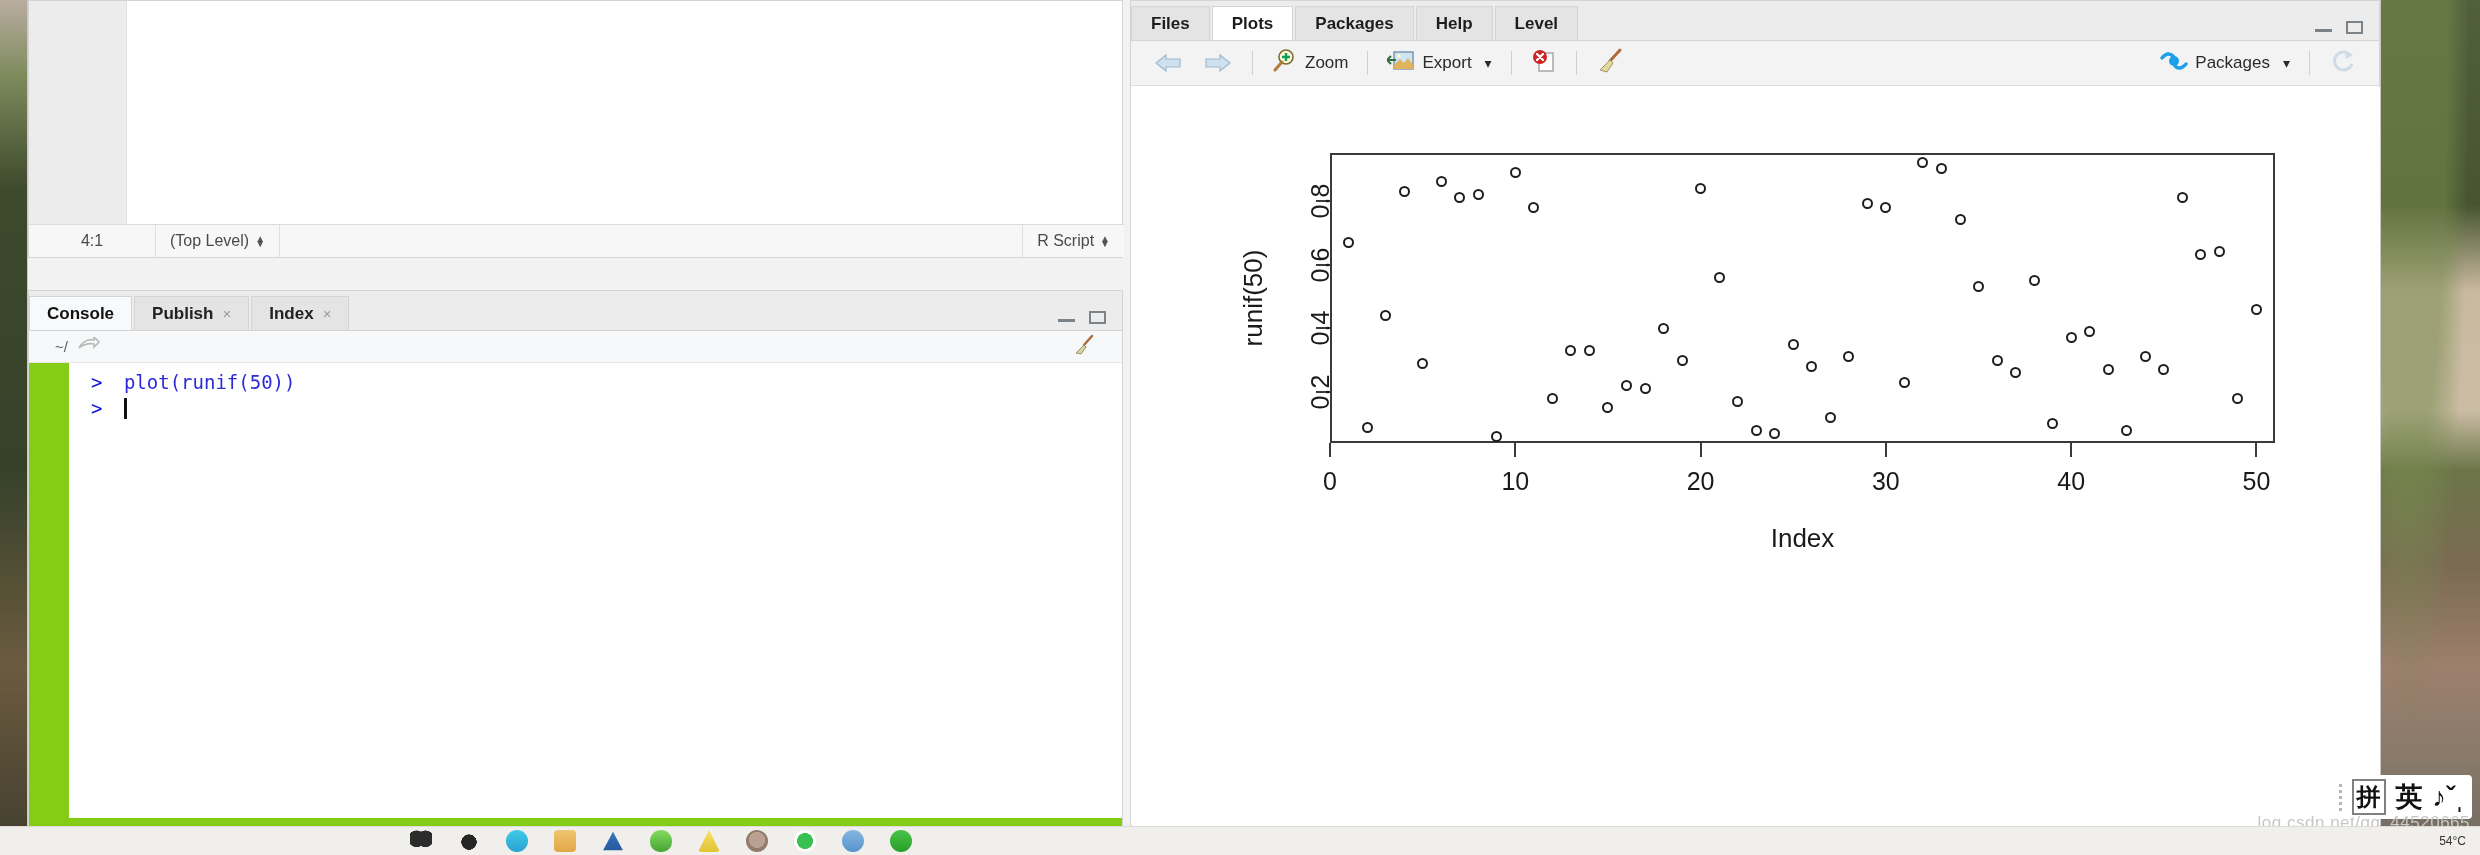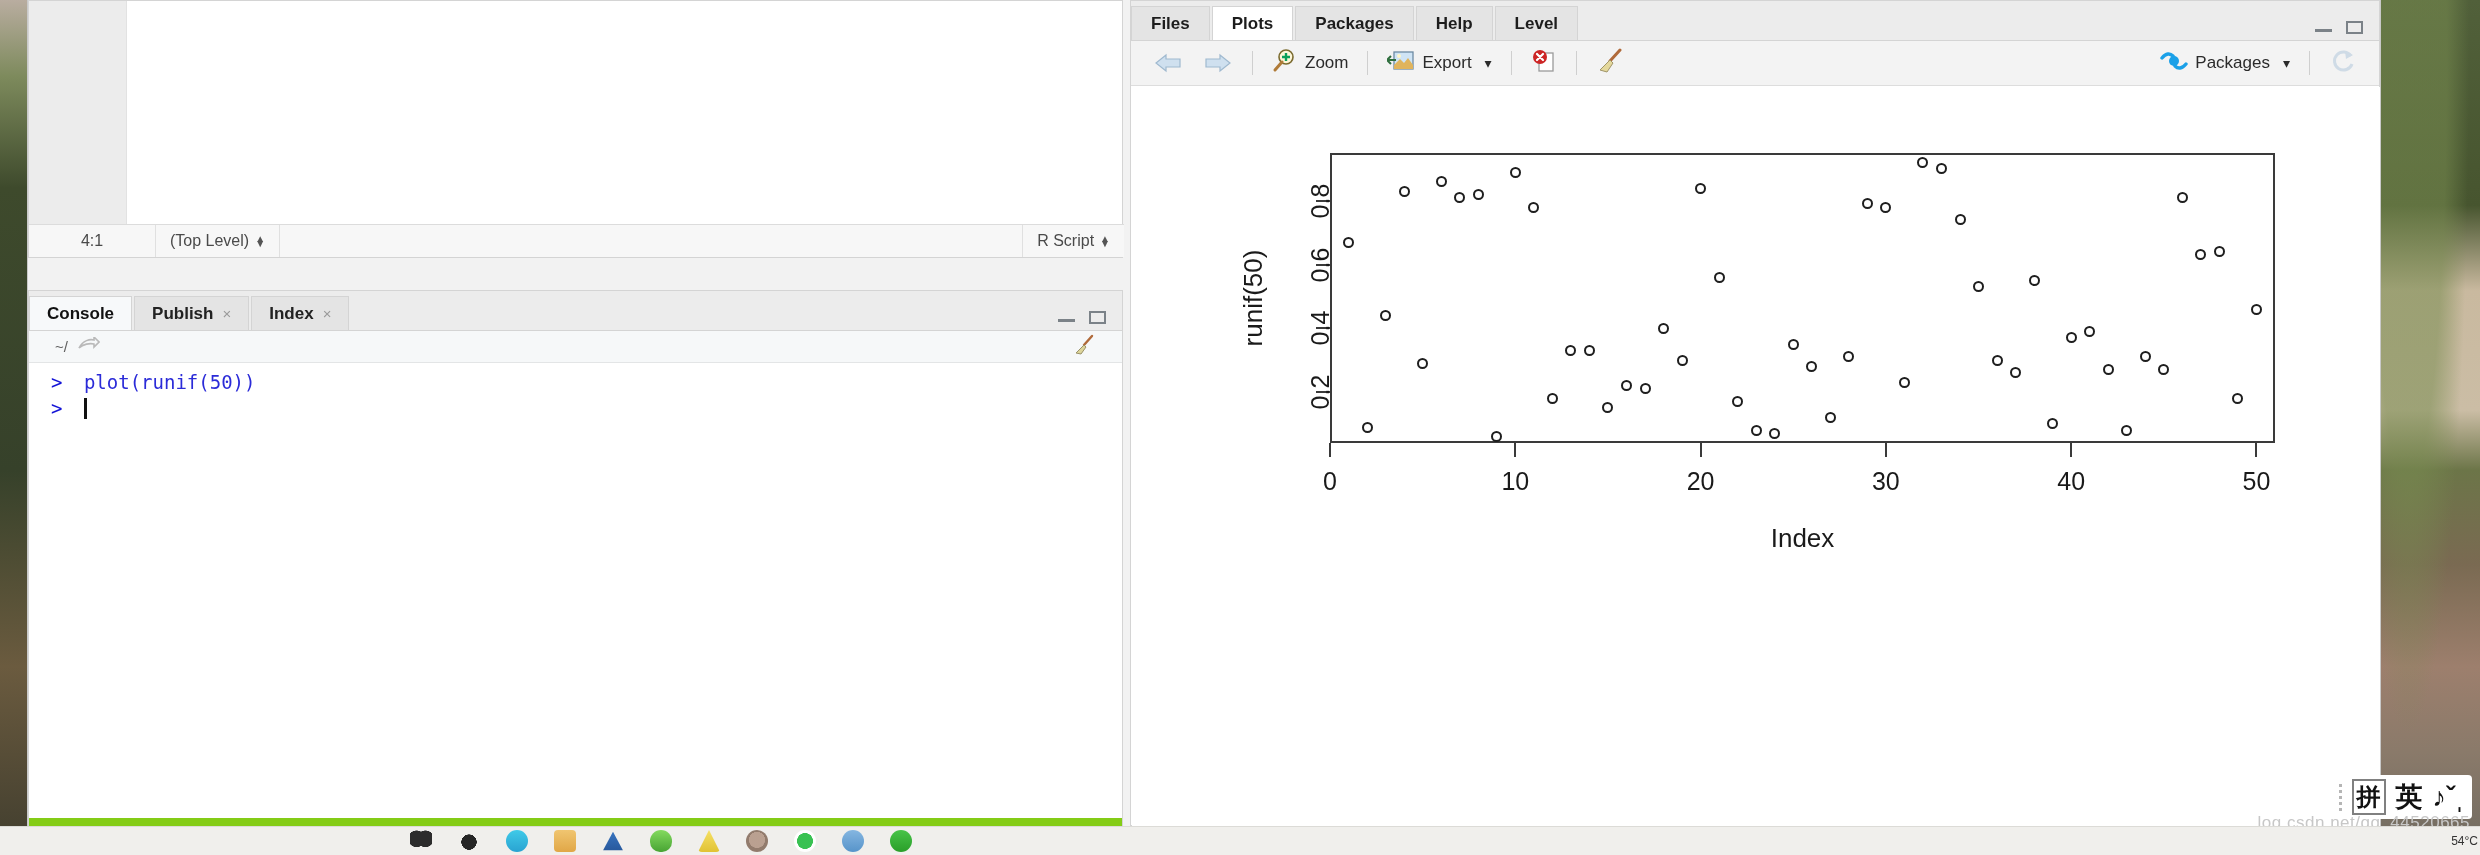--- a/index.html
+++ b/index.html
@@ -27,21 +27,21 @@
   }
   
   #taskbar{
     position:absolute;left:0;bottom:0;width:2480px;height:29px;
     background:#f0efec;display:flex;align-items:center;
     border-top:1px solid #dcdbd7;box-sizing:border-box;
   }
   #taskbar .tb-icons{display:flex;align-items:center;gap:26px;margin-left:410px;}
   #taskbar .tb-ico{width:22px;height:22px;border-radius:4px;overflow:hidden;opacity:.95;}
   #taskbar .tb-right{margin-left:auto;display:flex;align-items:center;gap:18px;
-    margin-right:2px;font-size:12px;color:#333;}
+    margin-right:14px;font-size:12px;color:#333;}
   
   #rstudio{
     position:absolute;left:28px;top:0;width:2352px;height:826px;
     background:#f2f2f2;box-shadow:0 0 0 1px #c9c9c9;
   }
   
   #source-pane{
     position:absolute;left:0;top:0;width:1095px;height:258px;
     background:#ffffff;border:1px solid #d4d4d4;box-sizing:border-box;
   }
@@ -77,21 +77,21 @@
   .winbtn{width:17px;height:13px;border:2px solid #7b8288;box-sizing:border-box;}
   .winbtn.min{border:none;border-bottom:3px solid #7b8288;height:9px;}
   #console-path{
     height:32px;background:#f6f8f9;border-bottom:1px solid #e3e5e6;
     display:flex;align-items:center;gap:10px;padding:0 26px;
     font-size:15px;color:#5f5f5f;box-sizing:border-box;
   }
   #console-path .broomarea{margin-left:auto;display:flex;gap:16px;}
   #console-body{
     position:relative;padding:6px 0 0 22px;height:455px;background:#fff;box-sizing:border-box;
-    font-family:"DejaVu Sans Mono", monospace;font-size:19px;line-height:26px;
+    font-family:"DejaVu Sans Mono", monospace;font-size:19px;line-height:26px;margin-left:40px;
   }
   .prompt{color:#1414d6;}
   .code{color:#2b2bd8;}
   .caret{display:inline-block;width:3px;height:21px;background:#111;vertical-align:-4px;margin-left:10px;}
   #annotation{
     position:absolute;left:236px;top:83px;
     font-family:"Liberation Sans", sans-serif;
     font-size:27px;color:#3b5ed0;white-space:nowrap;
   }
   

